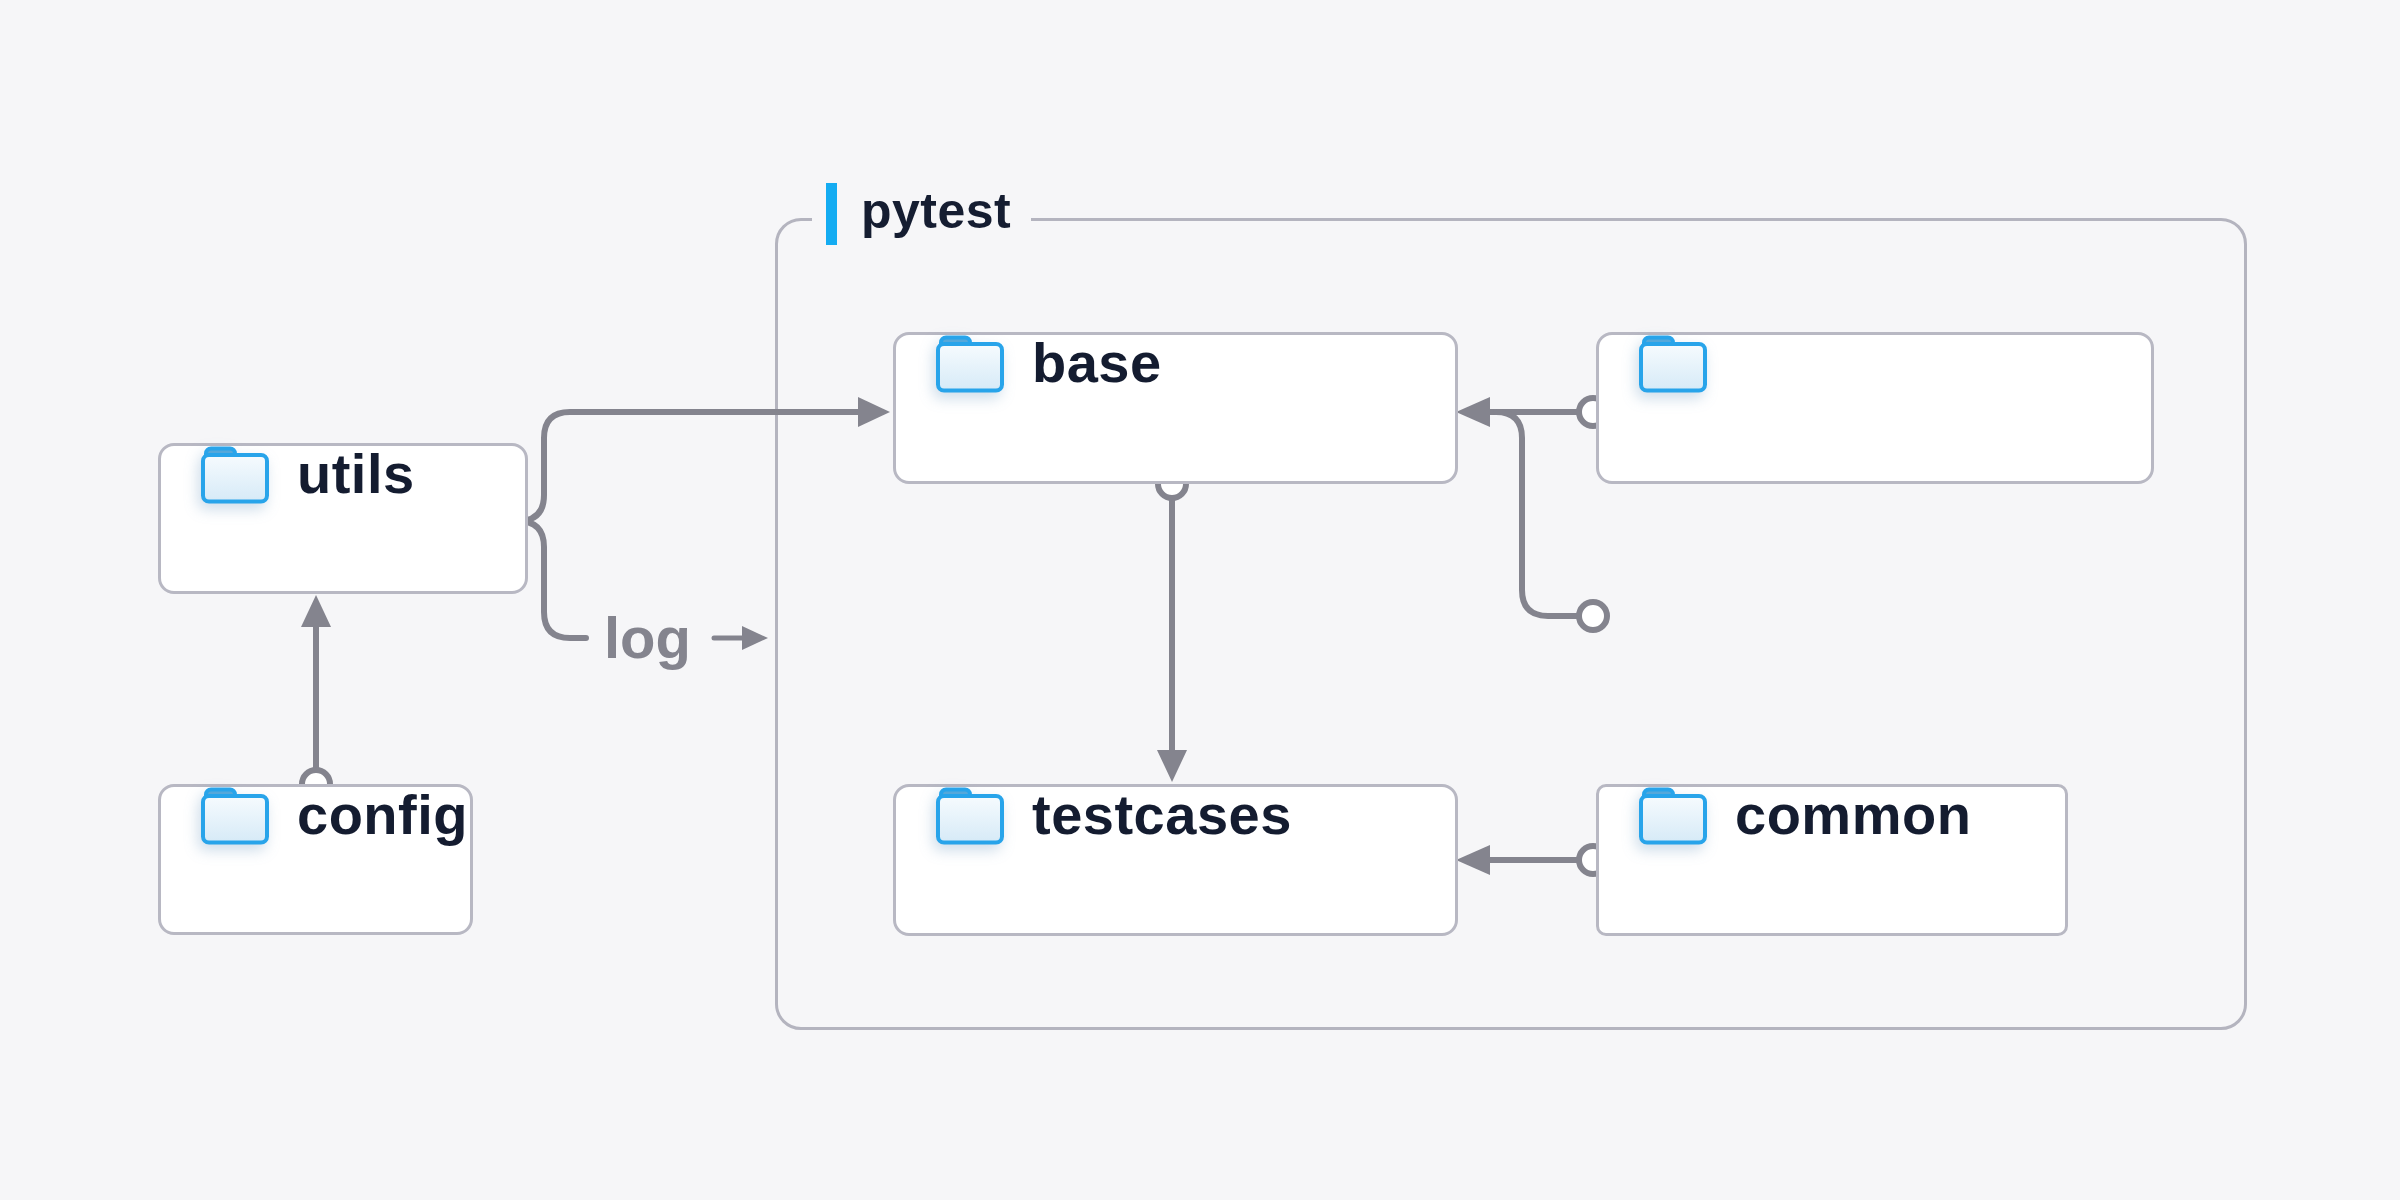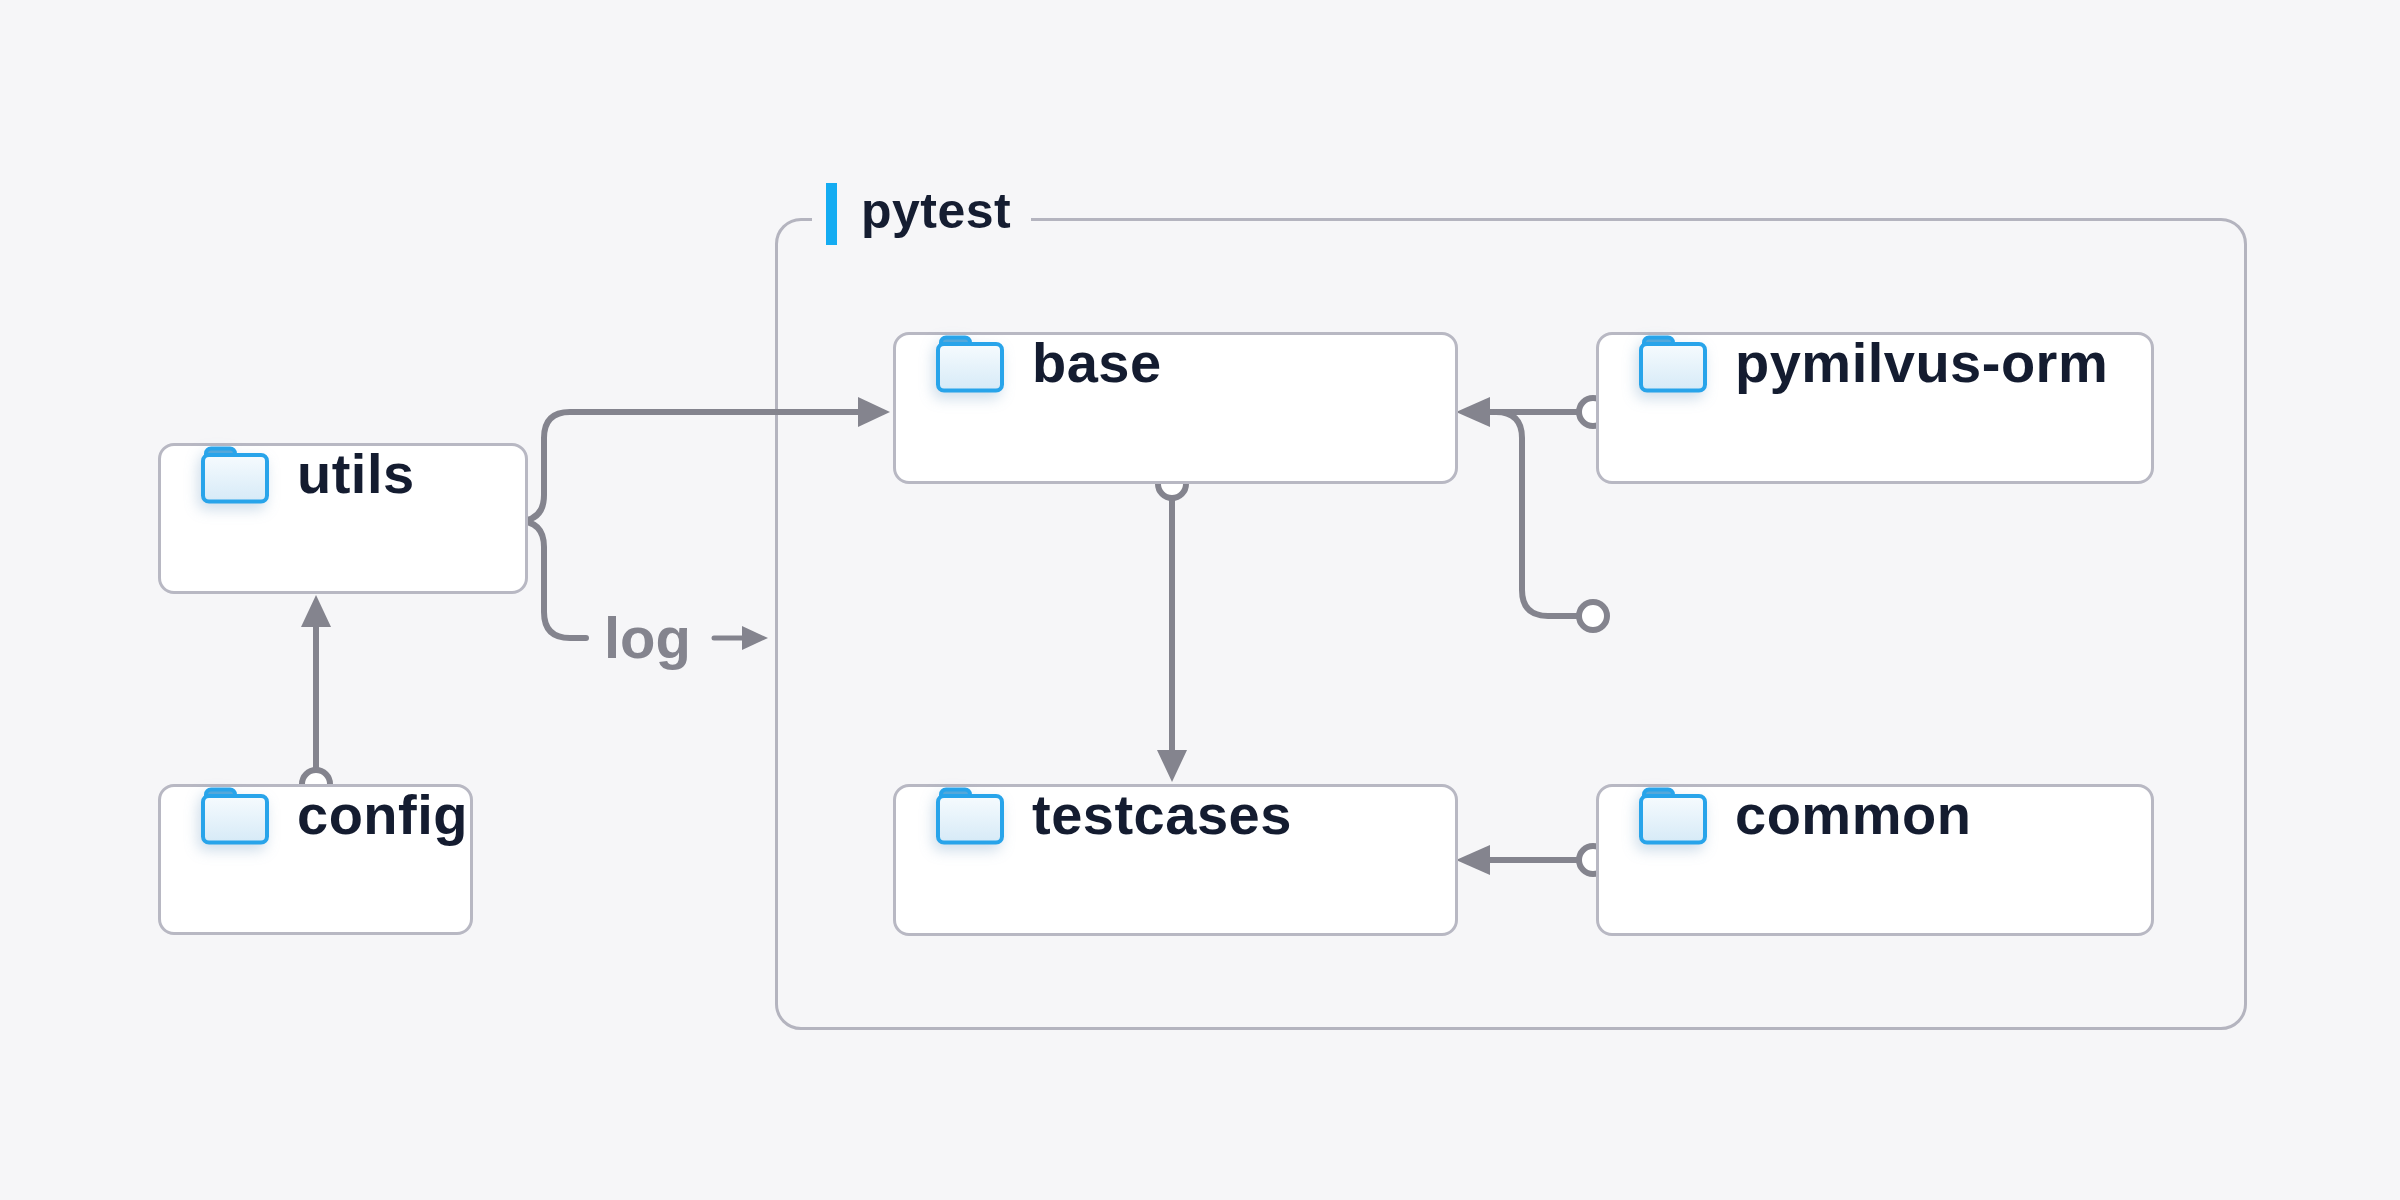--- a/index.html
+++ b/index.html
@@ -74,21 +74,21 @@
   .node .folder {
     flex: 0 0 auto;
     filter: drop-shadow(-3px 6px 7px rgba(60,120,170,0.25));
   }
   #node-utils     { left: 158px;  top: 443px; width: 370px; height: 151px; }
   #node-config    { left: 158px;  top: 784px; width: 315px; height: 151px; }
   #node-base      { left: 893px;  top: 332px; width: 565px; height: 152px; }
   #node-pymilvus  { left: 1596px; top: 332px; width: 558px; height: 152px; }
   #node-check     { left: 1596px; top: 539px; width: 558px; height: 152px; }
   #node-testcases { left: 893px;  top: 784px; width: 565px; height: 152px; }
-  #node-common    { left: 1596px; top: 784px; width: 558px; height: 152px; }
+  #node-common    { left: 1596px; top: 784px; width: 472px; height: 152px; border-radius: 10px; }
   
   svg.overlay {
     position: absolute;
     left: 0; top: 0;
     width: 2400px;
     height: 1200px;
     pointer-events: none;
   }
   .edge {
     stroke: #84848e;
@@ -184,21 +184,20 @@
     <svg class="folder" width="68" height="58" viewBox="0 0 68 58">
         <use href="#folder-sym"></use>
       </svg>
     <span class="label">base</span>
   </div>
 
   <div class="node" id="node-pymilvus">
     <svg class="folder" width="68" height="58" viewBox="0 0 68 58">
         <use href="#folder-sym"></use>
       </svg>
-    <span class="label">pymilvus-orm</span>
   </div>
 
 
   <div class="node" id="node-testcases">
     <svg class="folder" width="68" height="58" viewBox="0 0 68 58">
         <use href="#folder-sym"></use>
       </svg>
     <span class="label">testcases</span>
   </div>
 

